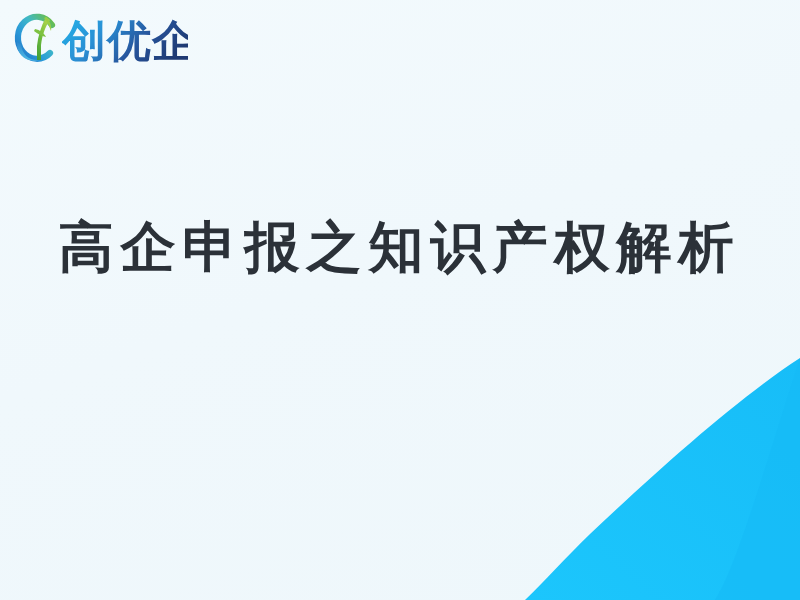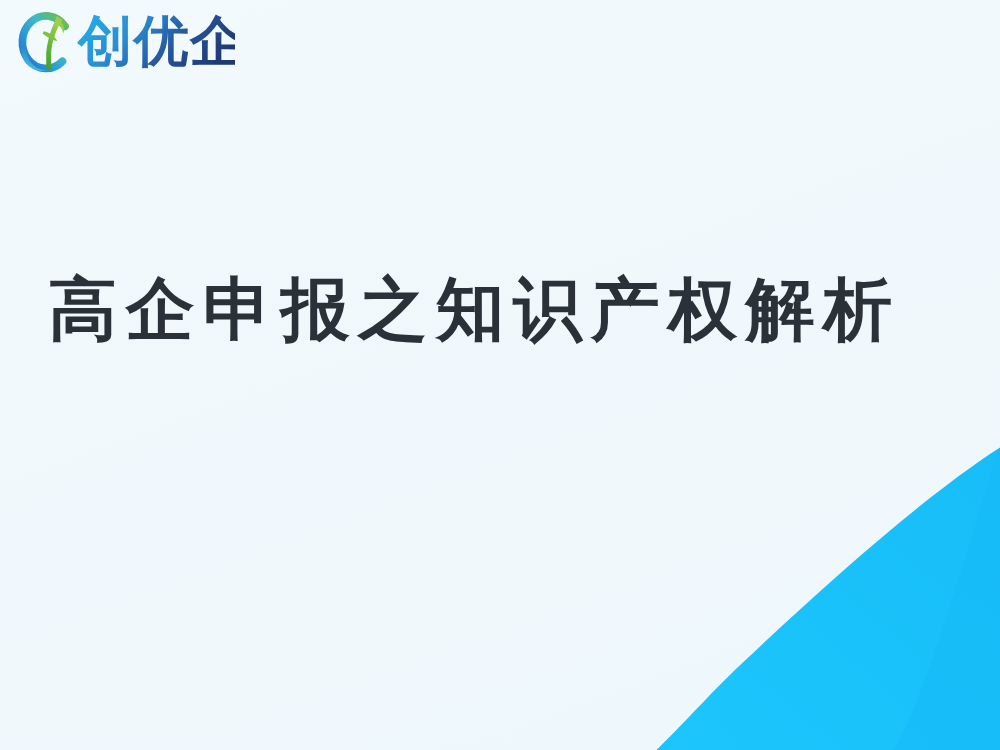--- a/index.html
+++ b/index.html
@@ -35,21 +35,21 @@
     width: 100%;
     height: 100%;
   }
 
   
   .logo {
     position: absolute;
     left: 10px;
     top: 8px;
     display: flex;
-    align-items: flex-start;
+    align-items: flex-end;
     height: 60px;
     text-decoration: underline;
   }
   .logo-mark {
     width: 52px;
     height: 56px;
     flex: 0 0 auto;
   }
   .logo-mark svg {
     display: block;
@@ -72,20 +72,21 @@
     letter-spacing: 1px;
   }
 
   
   .title-block {
     position: absolute;
     left: 0;
     top: 218px;
     width: 752px;
     text-align: center;
+    padding-left: 20px;
   }
   .slide-title {
     margin: 0;
     font-family: "DejaVu Sans", "Liberation Sans", sans-serif;
     font-size: 55px;
     font-weight: 700;
     line-height: 1.08;
     letter-spacing: 7px;
     text-indent: 7px;
     color: #2b3138;

